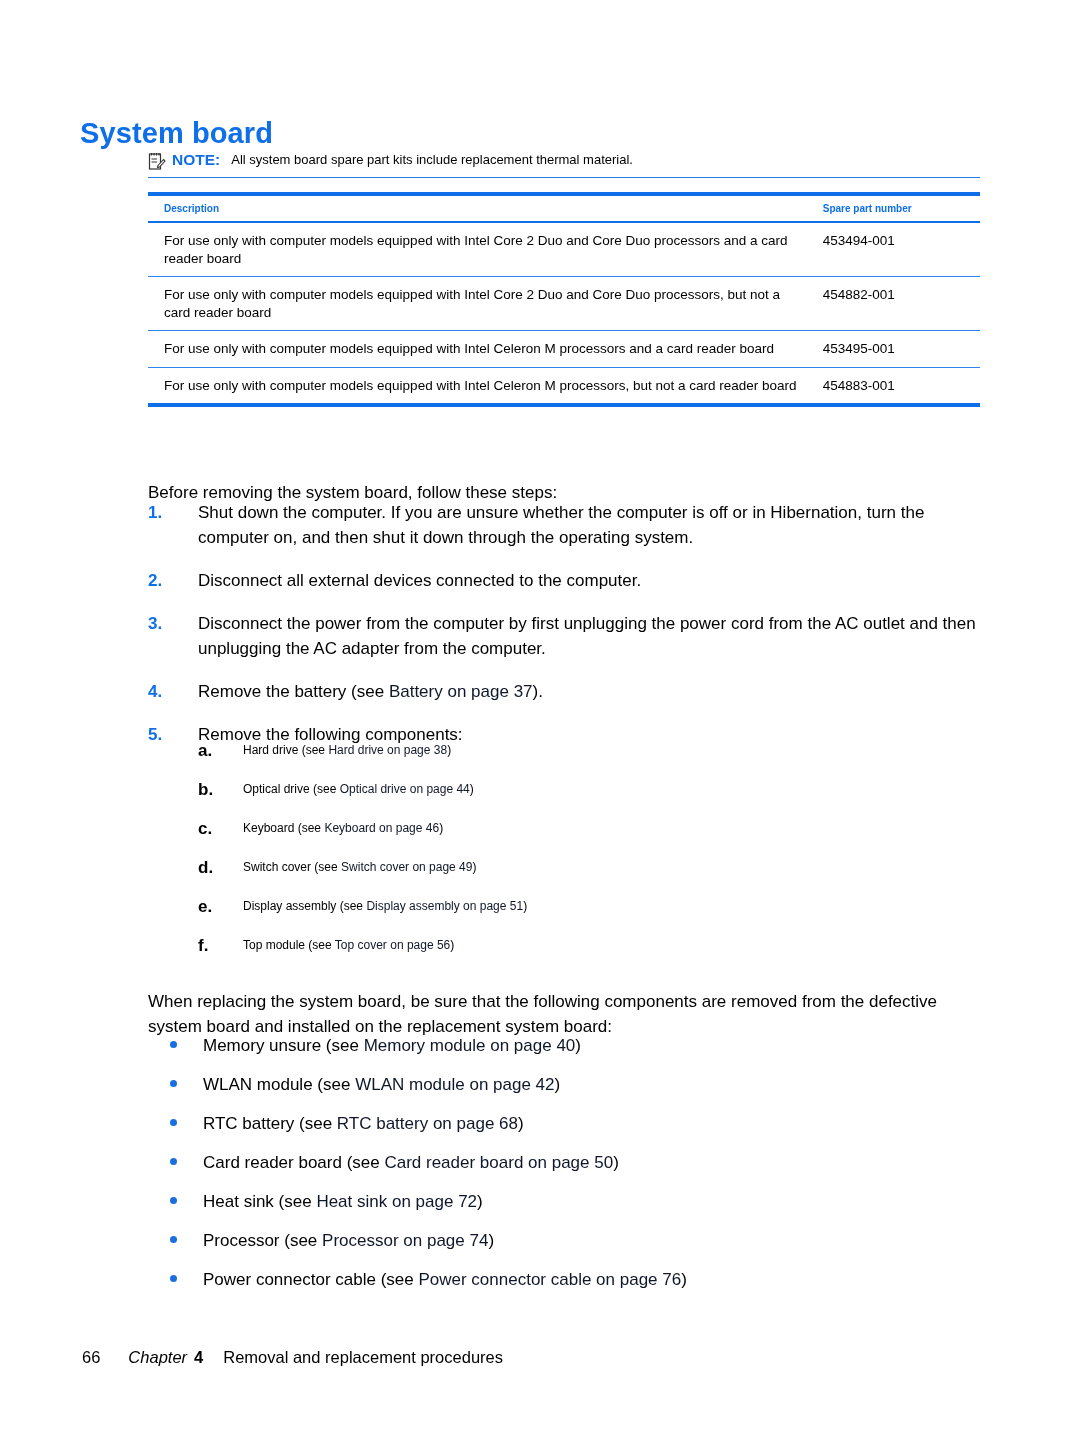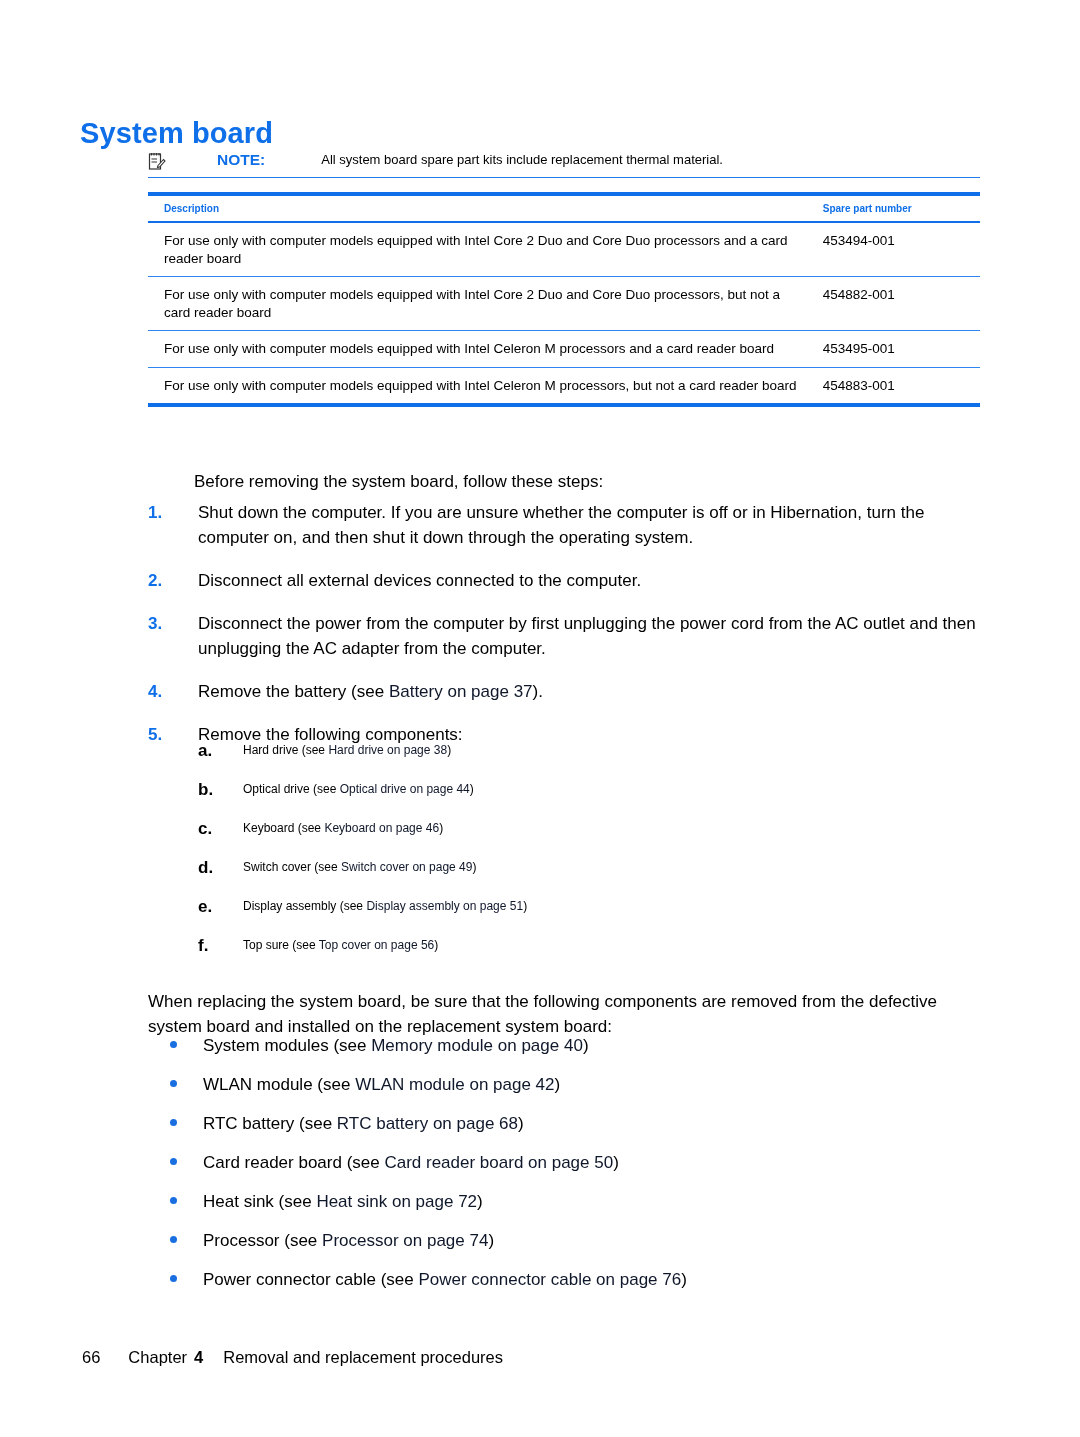--- a/index.html
+++ b/index.html
@@ -41,21 +41,20 @@
     position: absolute;
     left: 148px;
     top: 150px;
     width: 832px;
   }
   .note-row {
     display: flex;
     align-items: flex-start;
     padding-bottom: 5px;
     border-bottom: 1.5px solid #1f7ce8;
-    gap: 45px;
   }
   .note-icon {
     width: 18px;
     height: 20px;
     flex: 0 0 18px;
     margin-top: 2px;
     margin-right: 6px;
   }
   .note-label {
     font-size: 15.5px;
@@ -108,23 +107,22 @@
 
   
   .body-para {
     position: absolute;
     font-size: 17px;
     line-height: 25px;
     color: #000;
   }
   .intro-para {
     left: 148px;
-    top: 452px;
+    top: 463px;
     width: 840px;
-    margin-left: 46px;
   }
   .replace-para {
     left: 148px;
     top: 972px;
     width: 845px;
   }
 
   
   .steps {
     position: absolute;
@@ -221,21 +219,21 @@
   .footer {
     position: absolute;
     left: 82px;
     top: 1348px;
     font-size: 16.5px;
     color: #000;
     display: flex;
     align-items: baseline;
   }
   .footer-pageno { margin-right: 28px; }
-  .footer-chapter-word { margin-right: 7px; }
+  .footer-chapter-word { margin-right: 7px; font-style: italic; }
   .footer-chapter-num { font-weight: bold; margin-right: 20px; }
 </style>
 </head>
 <body>
 
 <div class="page">
 
   <h1 class="page-title">System board</h1>
 
   <div class="note-block">
@@ -325,30 +323,30 @@
     <div class="substep">
       <span class="substep-letter">d.</span>
       <span class="substep-text"><span>Switch cover (see </span><a class="xref">Switch cover on page 49</a><span>)</span></span>
     </div>
     <div class="substep">
       <span class="substep-letter">e.</span>
       <span class="substep-text"><span>Display assembly (see </span><a class="xref">Display assembly on page 51</a><span>)</span></span>
     </div>
     <div class="substep">
       <span class="substep-letter">f.</span>
-      <span class="substep-text"><span>Top sure (see </span><a class="xref">Top cover on page 56</a><span>)</span></span>
+      <span class="substep-text"><span>Top module (see </span><a class="xref">Top cover on page 56</a><span>)</span></span>
     </div>
   </div>
 
   <p class="body-para replace-para">When replacing the system board, be sure that the following components are removed from the defective system board and installed on the replacement system board:</p>
 
   <div class="bullets">
     <div class="bullet-item">
       <span class="bullet-dot"><span></span></span>
-      <span class="bullet-text"><span>System modules (see </span><a class="xref">Memory module on page 40</a><span>)</span></span>
+      <span class="bullet-text"><span>Memory unsure (see </span><a class="xref">Memory module on page 40</a><span>)</span></span>
     </div>
     <div class="bullet-item">
       <span class="bullet-dot"><span></span></span>
       <span class="bullet-text"><span>WLAN module (see </span><a class="xref">WLAN module on page 42</a><span>)</span></span>
     </div>
     <div class="bullet-item">
       <span class="bullet-dot"><span></span></span>
       <span class="bullet-text"><span>RTC battery (see </span><a class="xref">RTC battery on page 68</a><span>)</span></span>
     </div>
     <div class="bullet-item">

